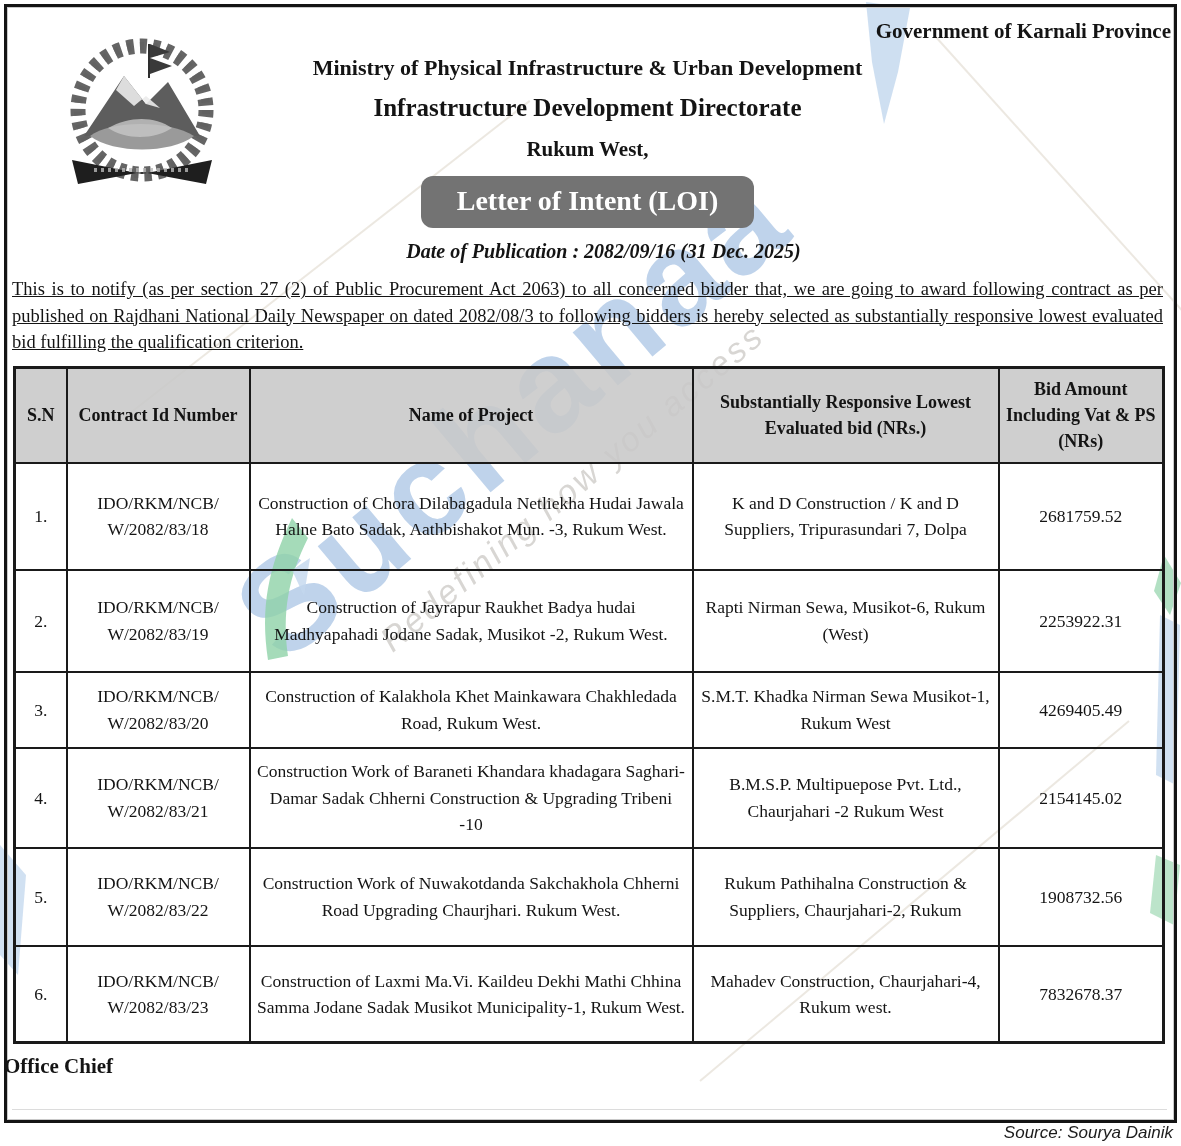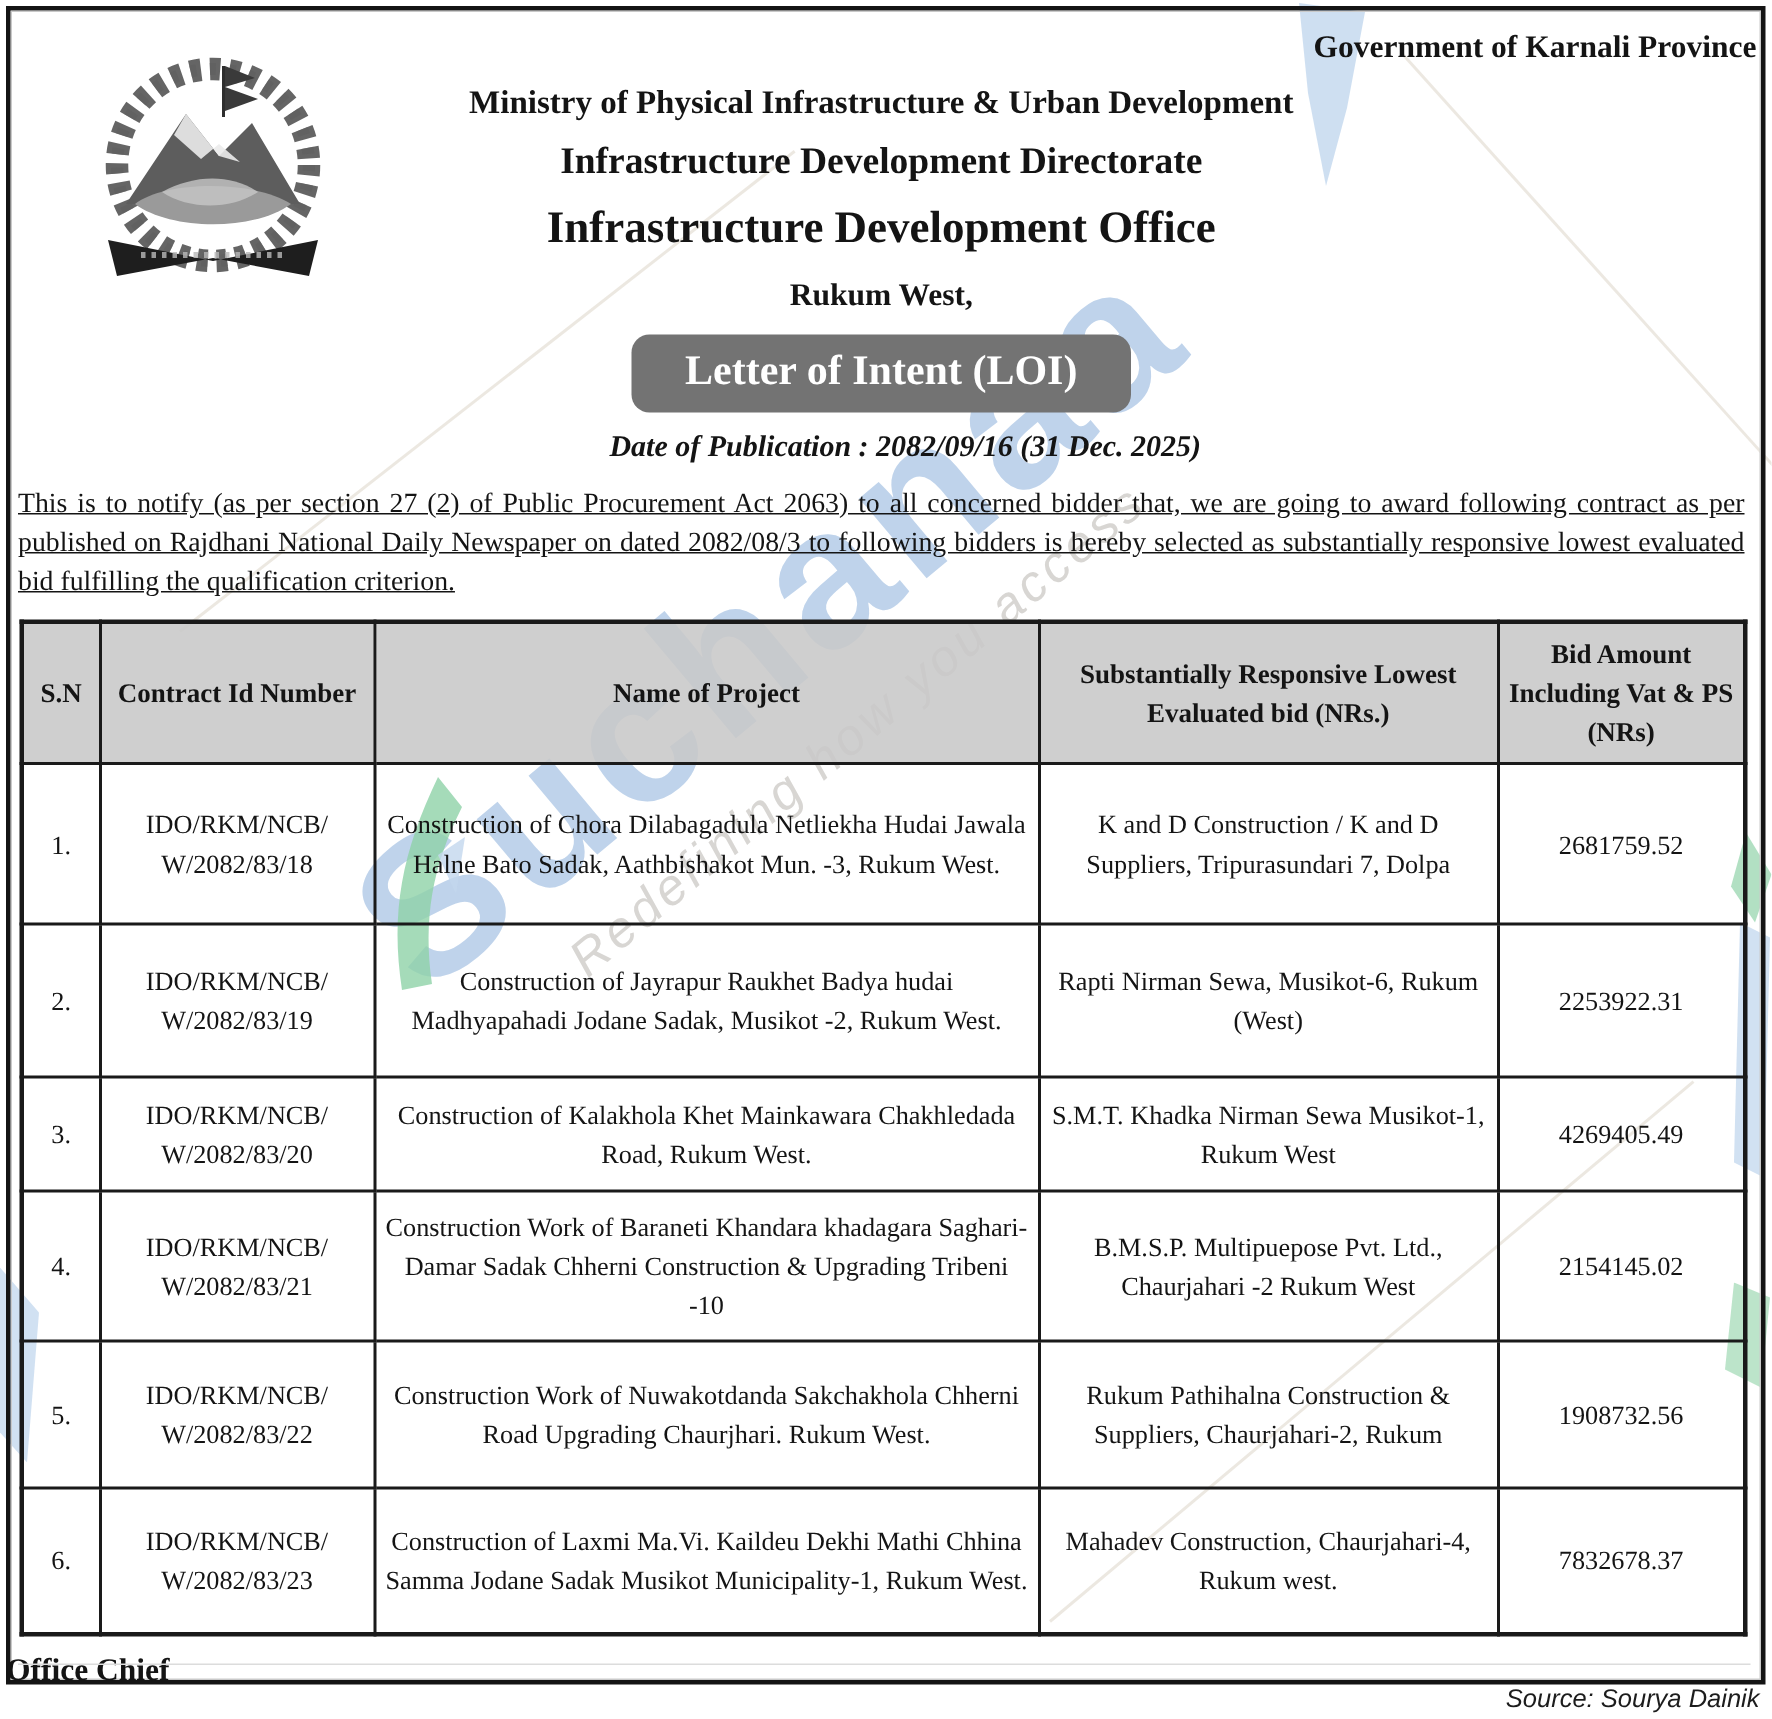--- a/index.html
+++ b/index.html
@@ -150,21 +150,20 @@
       <rect x="98" y="12" width="2" height="34" fill="#2e2e2e"></rect>
       <polygon points="100,12 120,20 100,26" fill="#3a3a3a"></polygon>
       <polygon points="100,26 122,34 100,42" fill="#3a3a3a"></polygon>
       <path d="M22 128 L92 142 L162 128 L156 152 L92 140 L28 152 Z" fill="#1e1e1e"></path>
       <line x1="44" y1="138" x2="140" y2="138" stroke="#b9b9b9" stroke-width="4" stroke-dasharray="3 4" opacity="0.8"></line>
     </svg>
 
     <div class="hdr hdr-l1" data-name="header-government-line">Government of Karnali Province</div>
     <div class="hdr hdr-l2" data-name="header-ministry-line">Ministry of Physical Infrastructure &amp; Urban Development</div>
     <div class="hdr hdr-l3" data-name="header-directorate-line">Infrastructure Development Directorate</div>
-    <div class="hdr hdr-l4" data-name="header-office-line">Infrastructure Development Office</div>
     <div class="hdr hdr-l5" data-name="header-district-line">Rukum West,</div>
 
     <div class="banner-wrap">
       <div class="banner" data-name="loi-title-banner">Letter of Intent (LOI)</div>
     </div>
 
     <div class="pubdate" data-name="publication-date">Date of Publication : 2082/09/16 (31 Dec. 2025)</div>
 
     <div class="intro" data-name="notice-paragraph">This is to notify (as per section 27 (2) of Public Procurement Act 2063) to all concerned bidder that, we are going to award following contract as per published on Rajdhani National Daily Newspaper on dated 2082/08/3 to following bidders is hereby selected as substantially responsive lowest evaluated bid  fulfilling the qualification criterion.</div>
 

